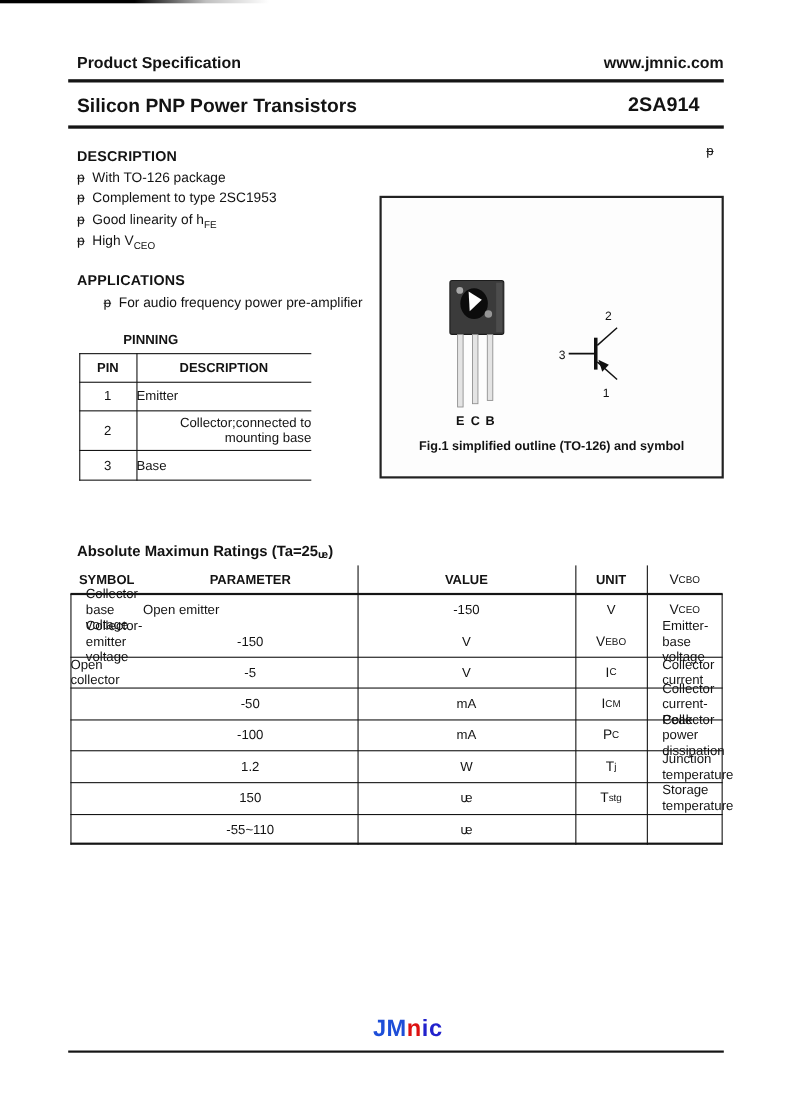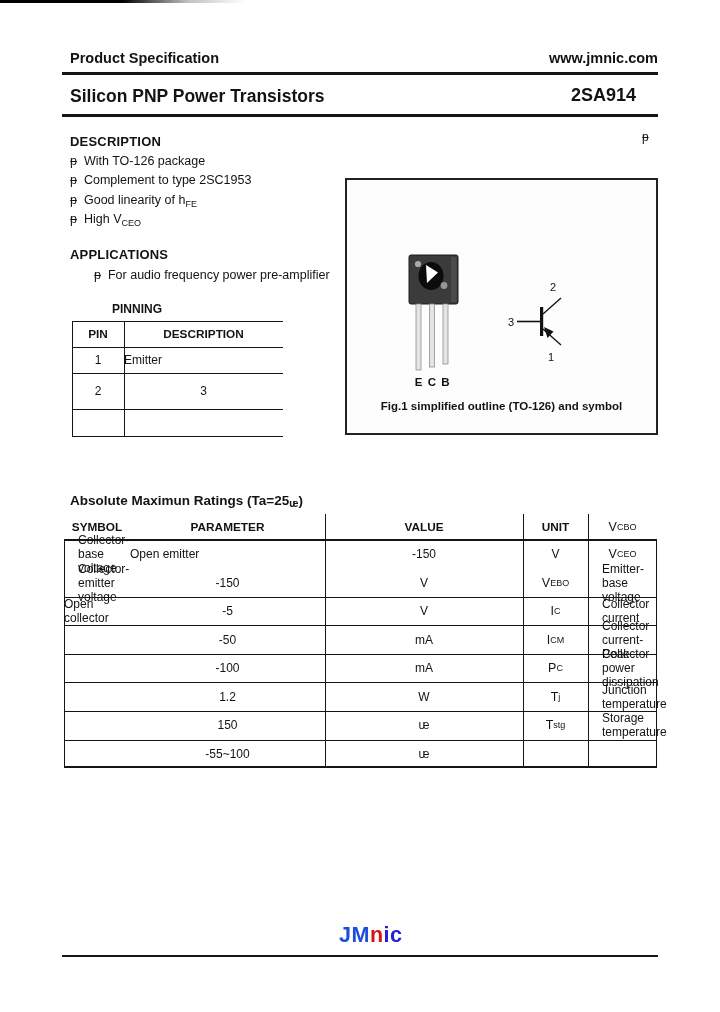--- a/index.html
+++ b/index.html
@@ -121,21 +121,23 @@
   </div>
 </div>
 
 <div class="abs pin-head">PINNING</div>
 <div class="pin-table">
   <div class="cell th">PIN</div>
   <div class="cell th">DESCRIPTION</div>
   <div class="cell">1</div>
   <div class="cell left">Emitter</div>
   <div class="cell">2</div>
+  <div class="cell left">Collector;connected to mounting base</div>
   <div class="cell">3</div>
+  <div class="cell left">Base</div>
 
   <div class="hline" style="left:0;top:0;width:211px;height:1px;"></div>
   <div class="hline" style="left:0;top:26px;width:211px;height:1px;"></div>
   <div class="hline" style="left:0;top:52px;width:211px;height:1px;"></div>
   <div class="hline" style="left:0;top:88px;width:211px;height:1px;"></div>
   <div class="hline" style="left:0;top:115px;width:211px;height:1px;"></div>
   <div class="vline" style="left:0;top:0;width:1px;height:116px;"></div>
   <div class="vline" style="left:52px;top:0;width:1px;height:116px;"></div>
 </div>
 
@@ -240,21 +242,21 @@
   <div class="cell pc"></div>
   <div class="cell">150</div>
   <div class="cell">ᵫ</div>
 
   <div class="cell">
       <span class="sym-main">T</span>
       <span class="sub">stg</span>
     </div>
   <div class="cell pl">Storage temperature</div>
   <div class="cell pc"></div>
-  <div class="cell">-55~100</div>
+  <div class="cell">-55~110</div>
   <div class="cell">ᵫ</div>
 
   <div class="hline" style="left:0;top:25px;width:593px;height:2px;"></div>
   <div class="hline" style="left:0;top:83px;width:593px;height:1px;"></div>
   <div class="hline" style="left:0;top:111px;width:593px;height:1px;"></div>
   <div class="hline" style="left:0;top:140px;width:593px;height:1px;"></div>
   <div class="hline" style="left:0;top:168px;width:593px;height:1px;"></div>
   <div class="hline" style="left:0;top:197px;width:593px;height:1px;"></div>
   <div class="hline" style="left:0;top:226px;width:593px;height:1px;"></div>
   <div class="hline" style="left:0;top:252px;width:593px;height:2px;"></div>

